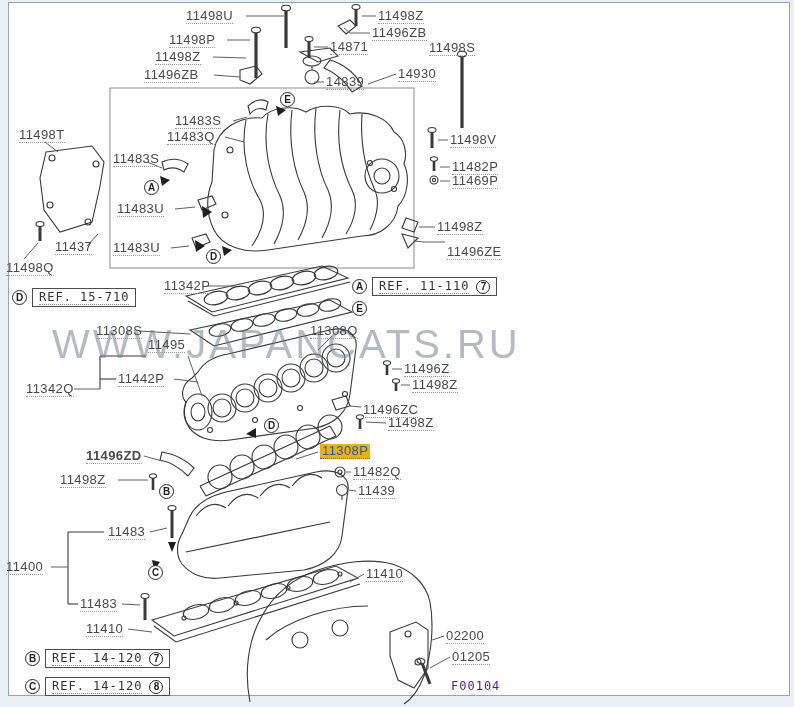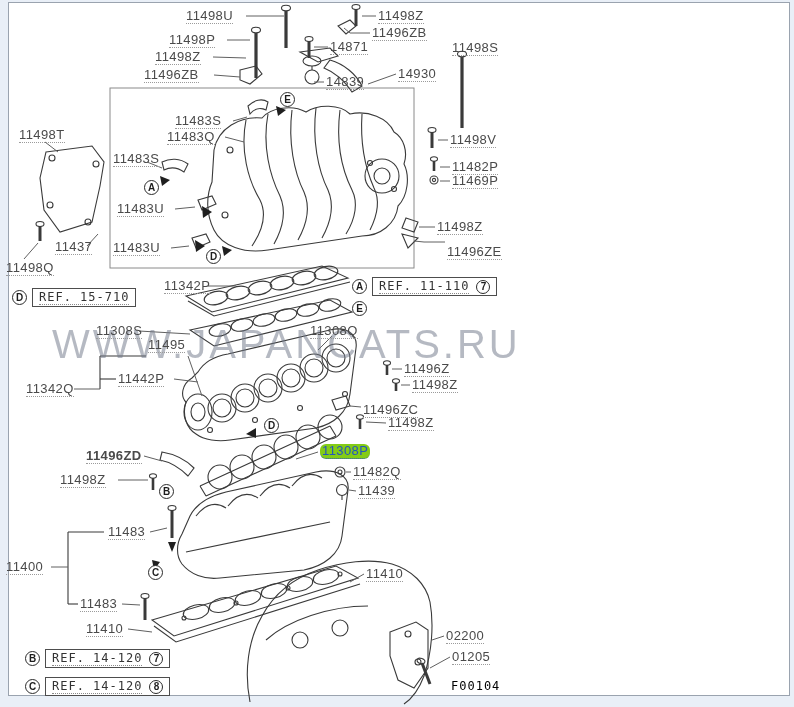--- a/index.html
+++ b/index.html
@@ -11,36 +11,36 @@
   svg.art{position:absolute;left:0;top:0;}
   .watermark{position:absolute;left:52px;top:322px;font-size:40px;letter-spacing:3px;
              color:#6e7687;opacity:.5;white-space:nowrap;z-index:3;pointer-events:none;
              font-family:"Liberation Sans",sans-serif;}
   #labels-layer{z-index:4;}
   #callouts-layer{z-index:5;}
   #refs-layer{z-index:6;}
   .part-label{position:absolute;font-size:13px;line-height:14px;color:#4a4a4a;
               letter-spacing:.4px;border-bottom:1px dotted #9b9b9b;cursor:pointer;
               white-space:nowrap;}
-  .part-label.highlighted{background:#84cc16;color:#2456be;border-bottom:1px dotted #2456be;
-              padding:0 2px;border-radius:6px;}
+  .part-label.highlighted{background:#eab308;color:#2456be;border-bottom:1px dotted #2456be;
+              padding:0 2px;}
   .callout{position:absolute;width:15px;height:15px;border:1.5px solid #2b2b2b;border-radius:50%;
            background:#fff;color:#1e1e1e;font-size:10px;font-weight:bold;
            display:flex;align-items:center;justify-content:center;box-sizing:border-box;}
   .ref-row{position:absolute;display:flex;align-items:center;gap:5px;}
   .ref-row .callout{position:static;flex:none;}
   .ref-box{border:1px solid #4d4d4d;background:#fff;padding:1px 6px;display:flex;
            align-items:center;gap:7px;cursor:pointer;}
   .ref-text{font-family:"DejaVu Sans Mono",monospace;font-size:12px;color:#333;
             letter-spacing:1px;border-bottom:1px dotted #8a8a8a;white-space:nowrap;}
   .ref-badge{width:14px;height:14px;border:1.5px solid #2b2b2b;border-radius:50%;
              font-size:10px;font-weight:bold;color:#1e1e1e;display:flex;align-items:center;
              justify-content:center;box-sizing:border-box;background:#fff;flex:none;}
   .figure-code{position:absolute;left:451px;top:679px;font-family:"DejaVu Sans Mono",monospace;
-               font-size:12px;letter-spacing:1px;color:#000000;z-index:4;}
+               font-size:12px;letter-spacing:1px;color:#4c1d95;z-index:4;}
 </style>
 </head>
 <body>
 
 <div class="stage">
   <div class="paper"></div>
 
   <svg class="art layer" width="794" height="707" viewBox="0 0 794 707">
 
     <rect x="110" y="88" width="304" height="180" fill="none" stroke="#8a8a8a" stroke-width="1"></rect>
@@ -267,21 +267,21 @@
   <div class="layer" id="labels-layer">
       <span class="part-label" style="left: 186px; top: 9px;">11498U</span>
       <span class="part-label" style="left: 378px; top: 9px;">11498Z</span>
       <span class="part-label" style="left: 372px; top: 26px;">11496ZB</span>
       <span class="part-label" style="left: 169px; top: 33px;">11498P</span>
       <span class="part-label" style="left: 330px; top: 40px;">14871</span>
       <span class="part-label" style="left: 155px; top: 50px;">11498Z</span>
       <span class="part-label" style="left: 144px; top: 68px;">11496ZB</span>
       <span class="part-label" style="left: 398px; top: 67px;">14930</span>
       <span class="part-label" style="left: 326px; top: 75px;">14839</span>
-      <span class="part-label" style="left: 452px; top: 41px;">11498S</span>
+      <span class="part-label" style="left: 429px; top: 41px;">11498S</span>
       <span class="part-label" style="left: 175px; top: 114px;">11483S</span>
       <span class="part-label" style="left: 167px; top: 130px;">11483Q</span>
       <span class="part-label" style="left: 19px; top: 128px;">11498T</span>
       <span class="part-label" style="left: 113px; top: 152px;">11483S</span>
       <span class="part-label" style="left: 450px; top: 133px;">11498V</span>
       <span class="part-label" style="left: 452px; top: 160px;">11482P</span>
       <span class="part-label" style="left: 452px; top: 174px;">11469P</span>
       <span class="part-label" style="left: 117px; top: 202px;">11483U</span>
       <span class="part-label" style="left: 437px; top: 220px;">11498Z</span>
       <span class="part-label" style="left: 447px; top: 245px;">11496ZE</span>

